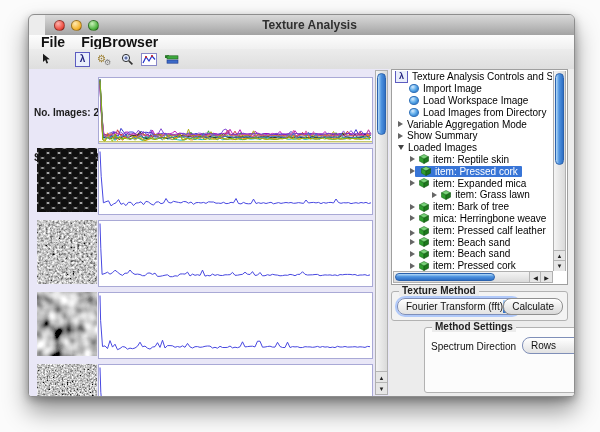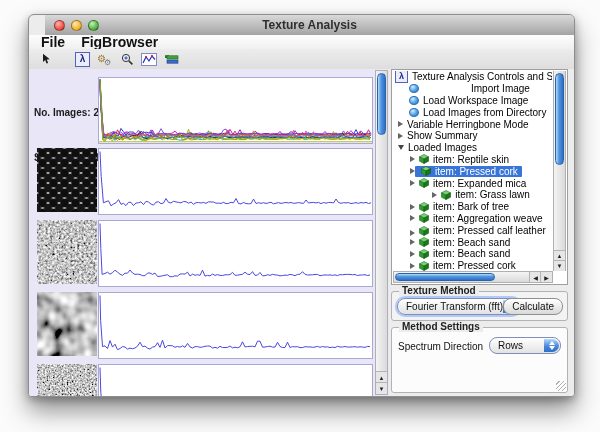--- a/index.html
+++ b/index.html
@@ -52,21 +52,21 @@
   .trow{height:11.8px;display:flex;align-items:center;font-size:10px;color:#000;white-space:nowrap;}
   .tri-c{width:0;height:0;border-left:5px solid #666;border-top:3.5px solid transparent;border-bottom:3.5px solid transparent;flex:0 0 auto;}
   .tri-e{width:0;height:0;border-top:5px solid #444;border-left:3.5px solid transparent;border-right:3.5px solid transparent;flex:0 0 auto;}
   .sphere{width:10px;height:9px;border-radius:50%;flex:0 0 auto;
     background:radial-gradient(circle at 35% 28%,#d6ecff,#5aa9e8 50%,#1b62b8);border:1px solid #2a6db8;box-sizing:border-box;}
   .tlab{margin-left:4px;}
   .hl{display:inline-flex;align-items:center;padding:0 4px 0 2px;border-radius:1px;}
   .hl .tlab{color:#fff;}
   
   .groupbox{position:absolute;border:1px solid #b2b2b2;border-radius:3px;background:#f3f3f3;box-sizing:border-box;}
-  .groupbox.white{background:#fcfcfc;}
+  .groupbox.white{background:#fcfcfc;margin-left:33px;}
   .gb-label{position:absolute;top:-7px;left:7px;background:#ececec;padding:0 3px;font-size:10px;font-weight:600;color:#222;}
   
   .combo{position:absolute;height:17px;border:1px solid #7f8fb8;border-radius:8px;background:linear-gradient(#ffffff,#e2e2e2);
     box-sizing:border-box;display:flex;align-items:center;}
   .combo.focus{box-shadow:0 0 0 2px rgba(120,165,255,.55);}
   .combo .cval{flex:1;font-size:10px;color:#111;padding-left:8px;overflow:hidden;white-space:nowrap;}
   .combo-step{position:absolute;right:1px;top:1px;bottom:1px;width:15px;border-radius:0 7px 7px 0;
     background:linear-gradient(#b8d8f8,#4a86da 55%,#2f6fc4);display:flex;flex-direction:column;align-items:center;justify-content:center;gap:1px;}
   .arr-u{width:0;height:0;border-bottom:4px solid #fff;border-left:3px solid transparent;border-right:3px solid transparent;}
   .arr-d{width:0;height:0;border-top:4px solid #fff;border-left:3px solid transparent;border-right:3px solid transparent;}
@@ -220,35 +220,35 @@
           <div class="sb-btn" style="left:0;right:0;bottom:0;height:11px;">▼</div>
         </div>
       </div>
 
       <div class="tree-box">
         <div class="tree-rows" id="tree-rows">
             <div class="trow" style="padding-left: 1px;">
               <span class="lambda-box" style="width:11px;height:11px;font-size:9px;flex:0 0 auto">λ</span>
               <span class="tlab">Texture Analysis Controls and Settings</span>
             </div>
-            <div class="trow" style="padding-left: 15px; gap: 48px;">
+            <div class="trow" style="padding-left: 15px;">
               <span class="sphere"></span>
               <span class="tlab">Import Image</span>
             </div>
             <div class="trow" style="padding-left: 15px;">
               <span class="sphere"></span>
               <span class="tlab">Load Workspace Image</span>
             </div>
             <div class="trow" style="padding-left: 15px;">
               <span class="sphere"></span>
               <span class="tlab">Load Images from Directory</span>
             </div>
             <div class="trow" style="padding-left: 4px;">
               <span class="tri-c"></span>
-              <span class="tlab">Variable Herringbone Mode</span>
+              <span class="tlab">Variable Aggregation Mode</span>
             </div>
             <div class="trow" style="padding-left: 4px;">
               <span class="tri-c"></span>
               <span class="tlab">Show Summary</span>
             </div>
             <div class="trow" style="padding-left: 4px;">
               <span class="tri-e"></span>
               <span class="tlab">Loaded Images</span>
             </div>
             <div class="trow" style="padding-left: 16px;">
@@ -310,21 +310,21 @@
             </div>
             <div class="trow" style="padding-left: 16px;">
               <span class="tri-c"></span>
               <span style="margin-left:4px;display:inline-flex">
                 <svg width="10" height="10" viewBox="0 0 10 10" style="flex:0 0 auto">
                   <polygon points="5,0.5 9.5,2.8 5,5.1 0.5,2.8" fill="#79d279" stroke="#1d6b1d" stroke-width="0.6"></polygon>
                   <polygon points="0.5,2.8 5,5.1 5,9.5 0.5,7.2" fill="#2f9e2f" stroke="#1d6b1d" stroke-width="0.6"></polygon>
                   <polygon points="9.5,2.8 5,5.1 5,9.5 9.5,7.2" fill="#1c7a1c" stroke="#145214" stroke-width="0.6"></polygon>
                 </svg>
               </span>
-              <span class="tlab">item: Aggregation weave</span>
+              <span class="tlab">mica: Herringbone weave</span>
             </div>
             <div class="trow" style="padding-left: 16px; align-items: flex-end;">
               <span class="tri-c"></span>
               <span style="margin-left:4px;display:inline-flex">
                 <svg width="10" height="10" viewBox="0 0 10 10" style="flex:0 0 auto">
                   <polygon points="5,0.5 9.5,2.8 5,5.1 0.5,2.8" fill="#79d279" stroke="#1d6b1d" stroke-width="0.6"></polygon>
                   <polygon points="0.5,2.8 5,5.1 5,9.5 0.5,7.2" fill="#2f9e2f" stroke="#1d6b1d" stroke-width="0.6"></polygon>
                   <polygon points="9.5,2.8 5,5.1 5,9.5 9.5,7.2" fill="#1c7a1c" stroke="#145214" stroke-width="0.6"></polygon>
                 </svg>
               </span>

